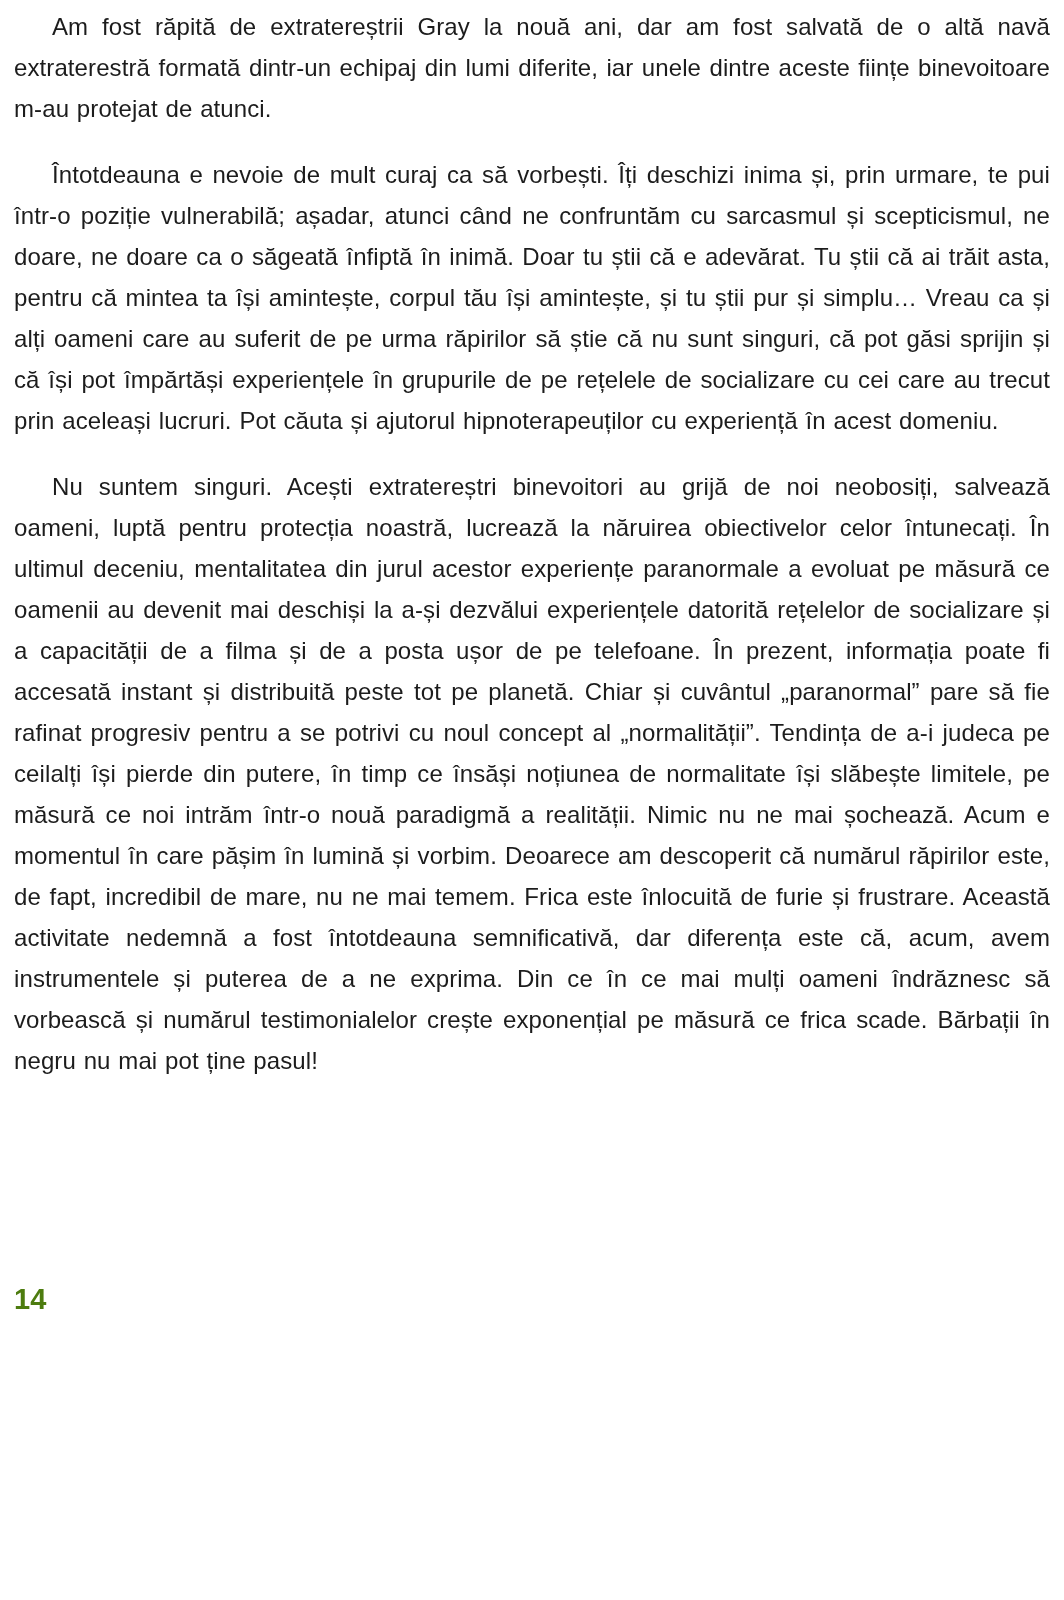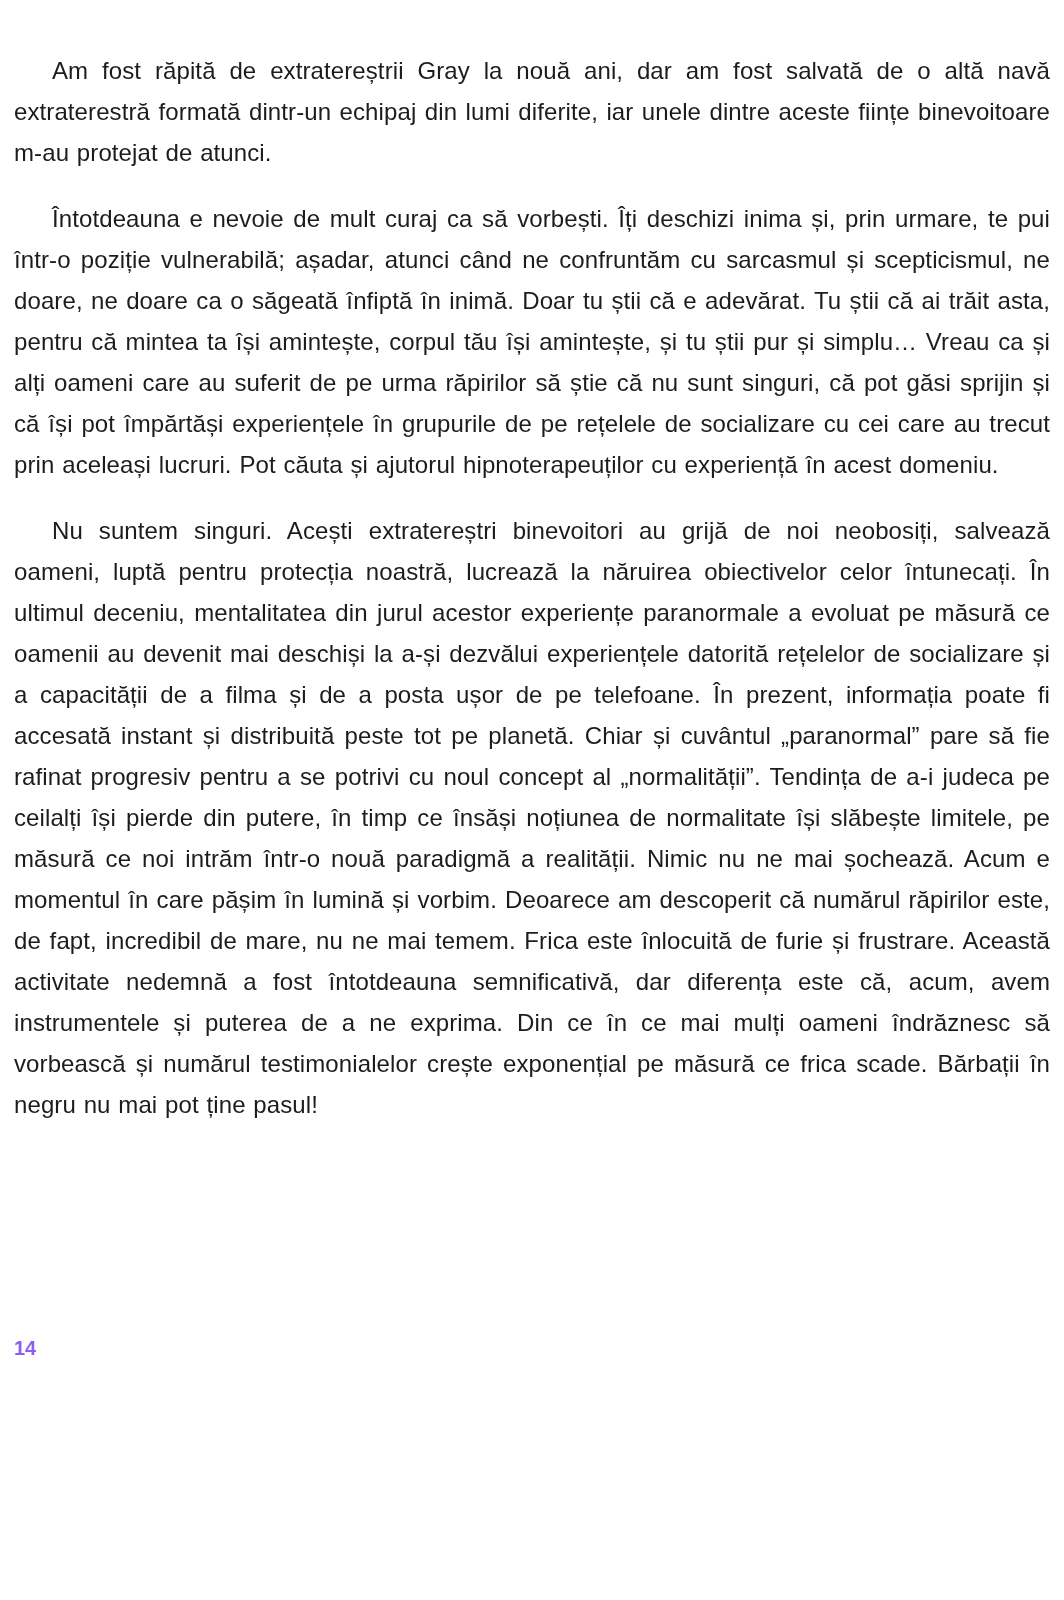--- a/index.html
+++ b/index.html
@@ -14,39 +14,38 @@
     color: #1c1c1c;
     overflow: hidden;
   }
   .page {
     position: relative;
     box-sizing: border-box;
     width: 1064px;
     height: 1344px;
     padding: 6px 14px 0 14px;
     background: #ffffff;
-    margin-top: 44px;
   }
   .para {
     margin: 0 0 25px 0;
     font-size: 24px;
     line-height: 41px;
     text-align: justify;
     text-indent: 38px;
     letter-spacing: 0.1px;
     word-spacing: 1px;
     color: #1c1c1c;
   }
   .page-number {
     position: absolute;
     left: 14px;
     bottom: 28px;
-    font-size: 20px;
+    font-size: 29px;
     font-weight: 700;
-    color: #8b5cf6;
+    color: #4d7c0f;
   }
 </style>
 </head>
 <body>
 
 <main class="page">
   <p class="para">Am fost răpită de extratereștrii Gray la nouă ani, dar am fost salvată de o altă navă extraterestră formată dintr-un echipaj din lumi diferite, iar unele dintre aceste ființe binevoitoare m-au protejat de atunci.</p>
   <p class="para">Întotdeauna e nevoie de mult curaj ca să vorbești. Îți deschizi inima și, prin urmare, te pui într-o poziție vulnerabilă; așadar, atunci când ne confruntăm cu sarcasmul și scepticismul, ne doare, ne doare ca o săgeată înfiptă în inimă. Doar tu știi că e adevărat. Tu știi că ai trăit asta, pentru că mintea ta își amintește, corpul tău își amintește, și tu știi pur și simplu… Vreau ca și alți oameni care au suferit de pe urma răpirilor să știe că nu sunt singuri, că pot găsi sprijin și că își pot împărtăși experiențele în grupurile de pe rețelele de socializare cu cei care au trecut prin aceleași lucruri. Pot căuta și ajutorul hipnoterapeuților cu experiență în acest domeniu.</p>
   <p class="para">Nu suntem singuri. Acești extratereștri binevoitori au grijă de noi neobosiți, salvează oameni, luptă pentru protecția noastră, lucrează la năruirea obiectivelor celor întunecați. În ultimul deceniu, mentalitatea din jurul acestor experiențe paranormale a evoluat pe măsură ce oamenii au devenit mai deschiși la a-și dezvălui experiențele datorită rețelelor de socializare și a capacității de a filma și de a posta ușor de pe telefoane. În prezent, informația poate fi accesată instant și distribuită peste tot pe planetă. Chiar și cuvântul „paranormal” pare să fie rafinat progresiv pentru a se potrivi cu noul concept al „normalității”. Tendința de a-i judeca pe ceilalți își pierde din putere, în timp ce însăși noțiunea de normalitate își slăbește limitele, pe măsură ce noi intrăm într-o nouă paradigmă a realității. Nimic nu ne mai șochează. Acum e momentul în care pășim în lumină și vorbim. Deoarece am descoperit că numărul răpirilor este, de fapt, incredibil de mare, nu ne mai temem. Frica este înlocuită de furie și frustrare. Această activitate nedemnă a fost întotdeauna semnificativă, dar diferența este că, acum, avem instrumentele și puterea de a ne exprima. Din ce în ce mai mulți oameni îndrăznesc să vorbească și numărul testimonialelor crește exponențial pe măsură ce frica scade. Bărbații în negru nu mai pot ține pasul!</p>
   <div class="page-number">14</div>

